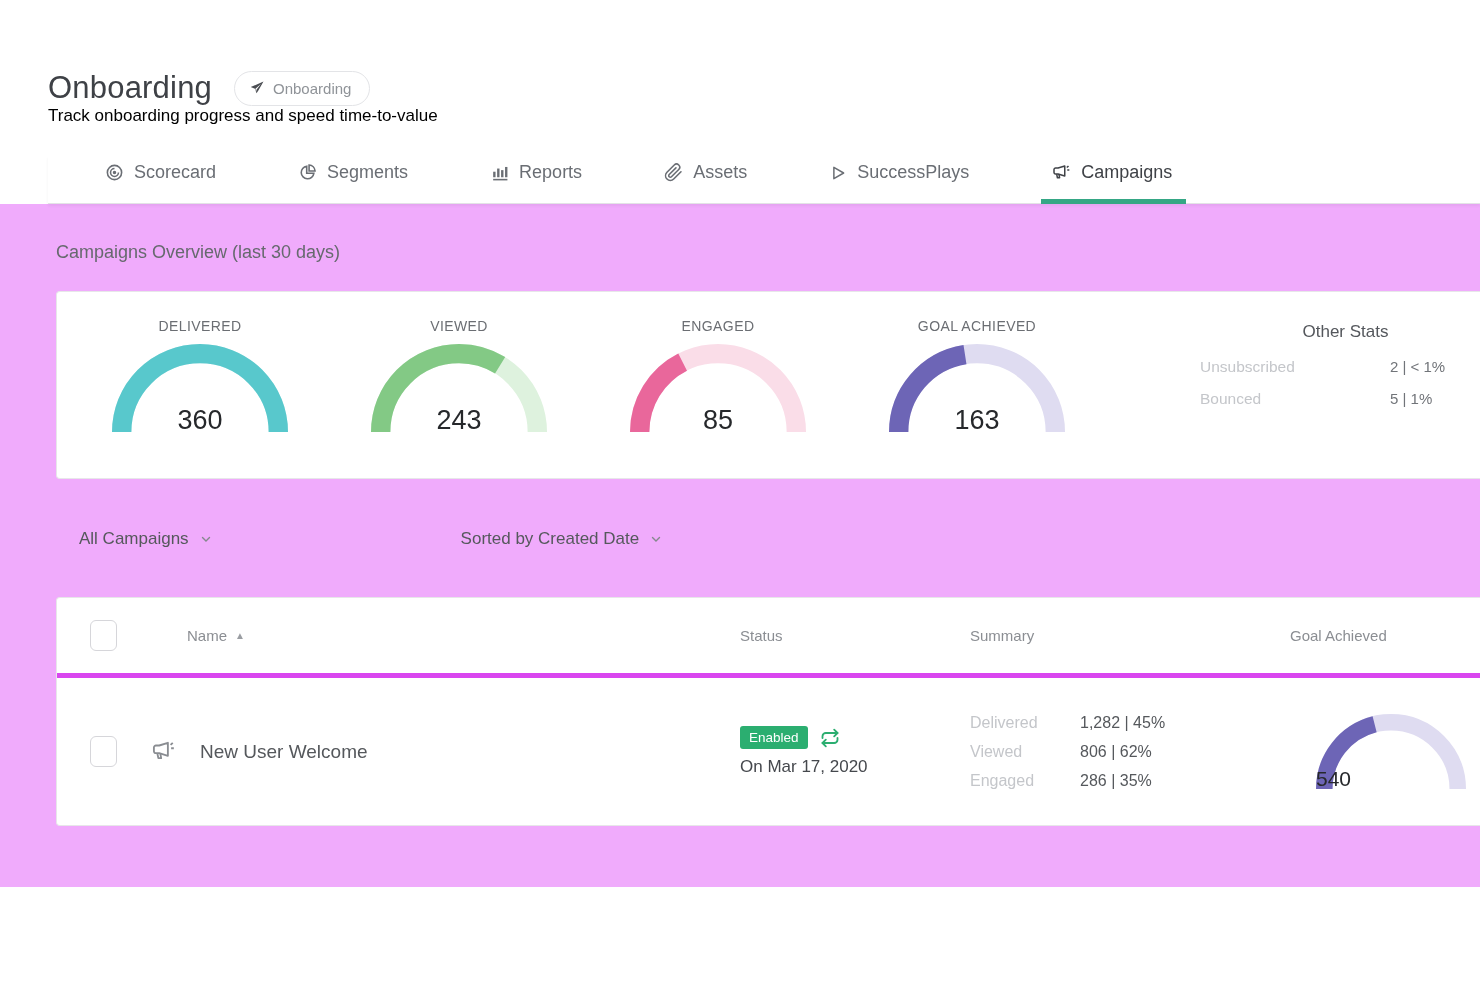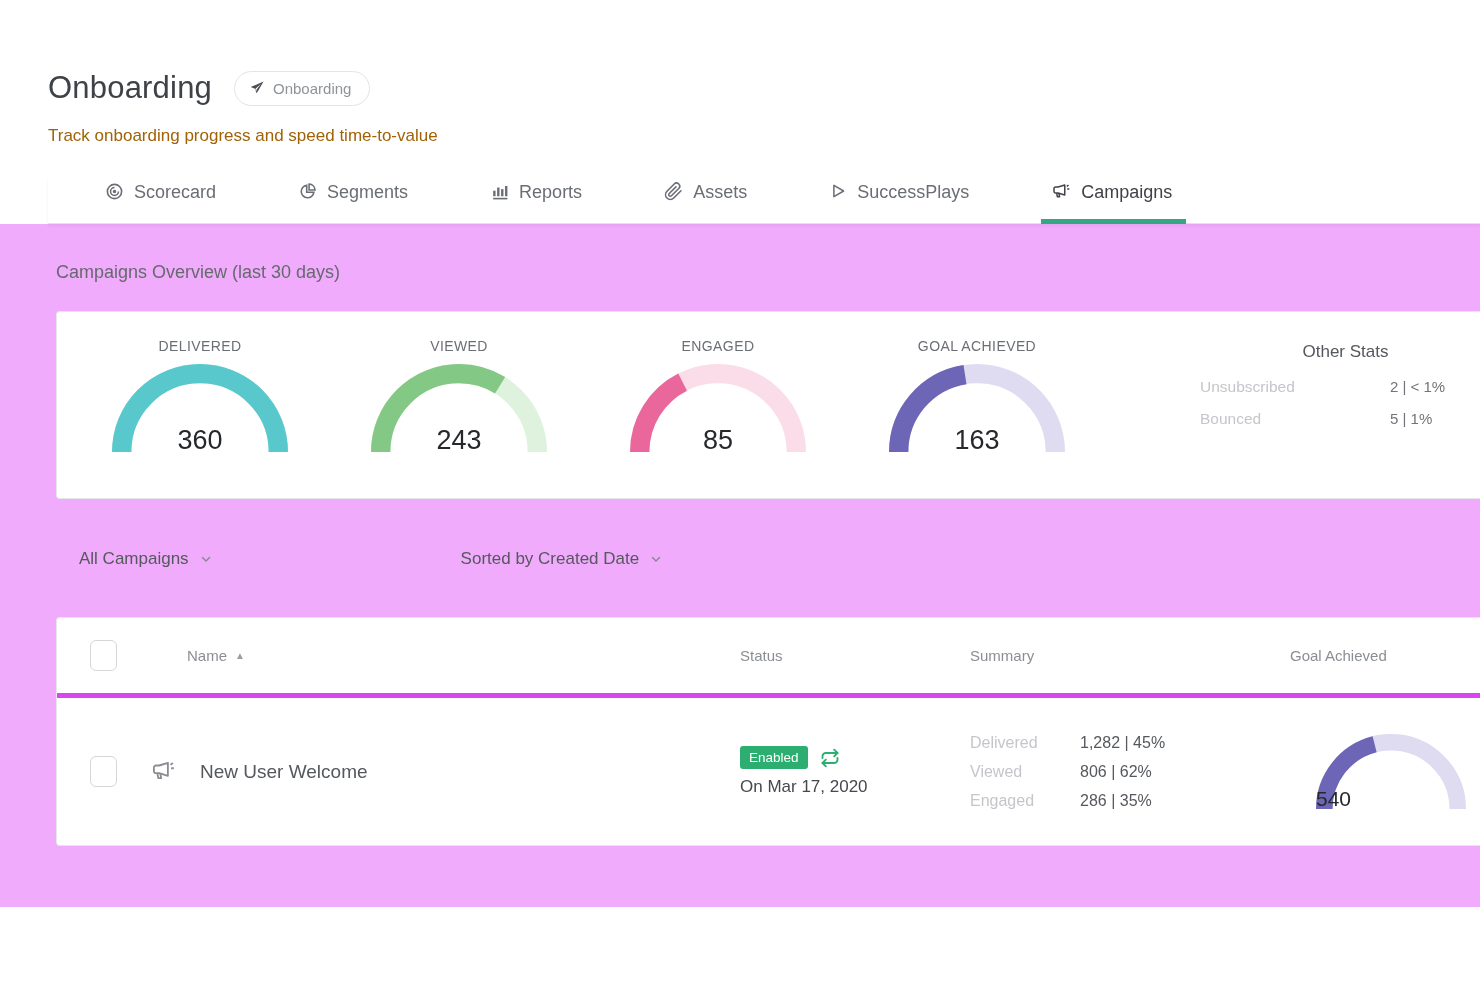--- a/index.html
+++ b/index.html
@@ -7,26 +7,26 @@
     font-family:"Liberation Sans","DejaVu Sans",sans-serif; color:#45484d; }
 
   
   .header { background:#fff; padding:70px 0 0 48px; }
   .title-row { display:flex; align-items:center; gap:22px; }
   .page-title { font-size:31px; font-weight:500; color:#3e4146; letter-spacing:.2px; }
   .pill { display:inline-flex; align-items:center; gap:8px; border:1px solid #e3e4e7;
     border-radius:19px; padding:8px 18px 8px 14px; background:#fff; }
   .pill .icn { color:#4a4d52; display:flex; }
   .pill-label { font-size:15px; color:#8f9398; }
-  .subtitle { margin-top:20px; font-size:17px; color:#a16207; }
+  .subtitle { font-size:17px; color:#000000; }
 
   
   .tabbar { display:flex; gap:78px; padding:0 0 0 55px; margin-top:30px;
     border-bottom:1px solid #e3e3e6; box-shadow:0 2px 3px rgba(0,0,0,.05); position:relative; }
-  .tab { display:flex; gap:10px; font-size:18px; color:#6a6e74;
+  .tab { display:flex; align-items:center; gap:10px; font-size:18px; color:#6a6e74;
     padding:6px 2px 20px; position:relative; cursor:pointer; }
   .tab .icn { display:flex; color:#6a6e74; }
   .tab.active { color:#3f4247; }
   .tab.active .icn { color:#3f4247; }
   .tab.active::after { content:""; position:absolute; left:-8px; right:-12px; bottom:-1px;
     height:5px; background:#35a785; }
 
   
   .content { background:#f0abfc; height:683px; padding-left:56px; }
   .section-title { padding-top:38px; font-size:18px; color:#66696e; }

